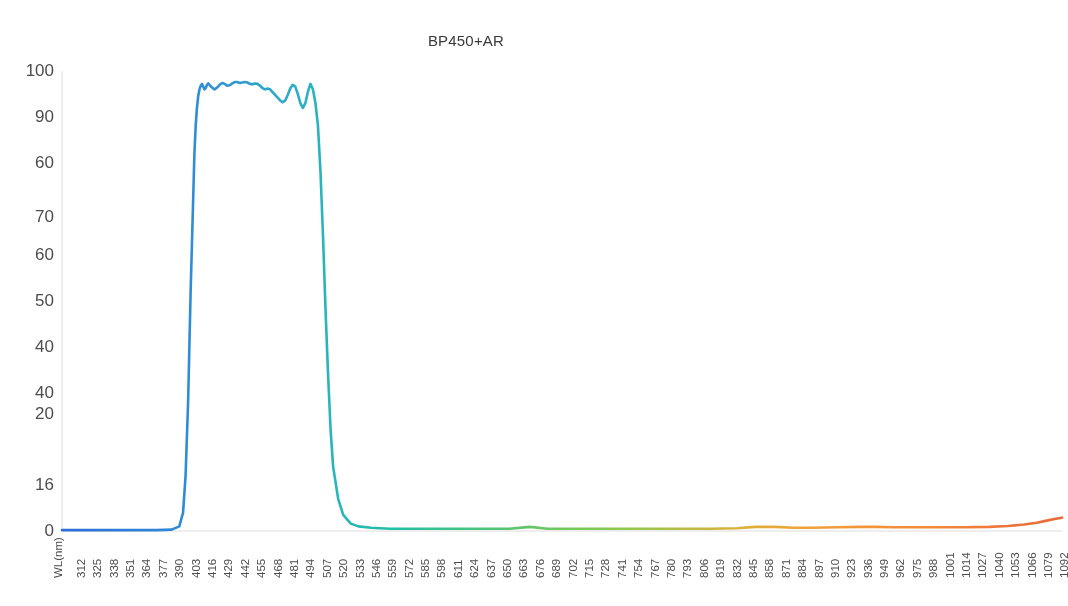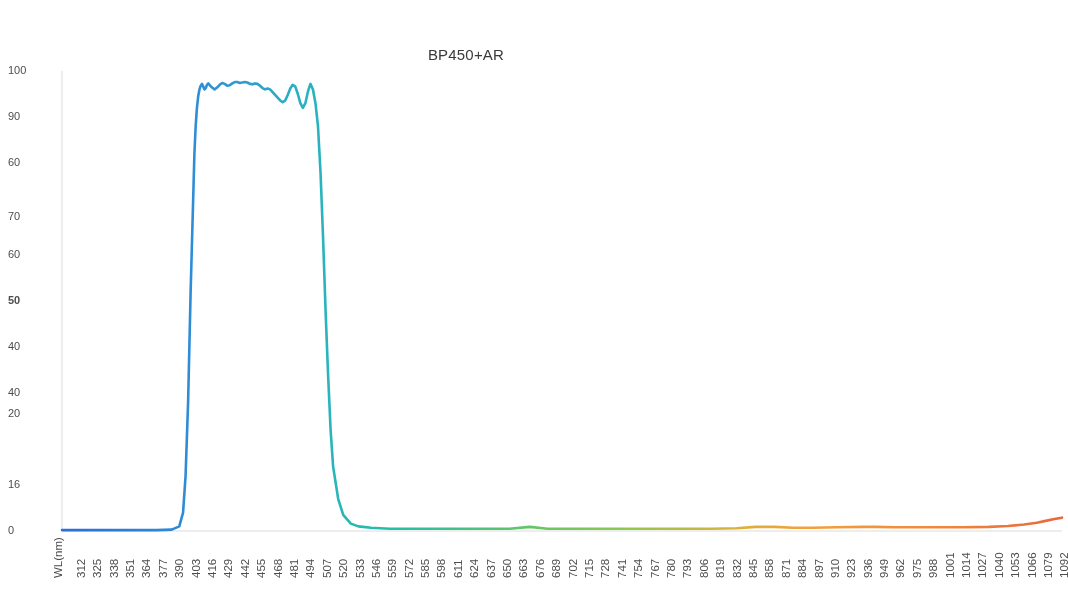--- a/index.html
+++ b/index.html
@@ -24,31 +24,31 @@
   #chart-title {
     position: absolute;
     left: 0;
     top: 32px;
     width: 932px;
     text-align: center;
     font-size: 15px;
     color: #3a3a3a;
     letter-spacing: 0.2px;
     font-weight: 400;
-    margin-top: 14px;
   }
   #plot-svg {
     position: absolute;
     left: 0;
     top: 0;
   }
   .ytick-label {
     position: absolute;
-    font-size: 11px;
+    font-size: 17px;
     color: #4d4d4d;
+    text-align: right;
     width: 46px;
     line-height: 11px;
   }
   .xtick-label {
     position: absolute;
     font-size: 11.5px;
     color: #4d4d4d;
     transform-origin: left top;
     transform: rotate(-90deg);
     white-space: nowrap;
@@ -89,21 +89,21 @@
     <line id="x-axis-line" x1="62" y1="531" x2="1062" y2="531" stroke="#dcdcdc" stroke-width="1"></line>
     <path id="series-path" fill="none" stroke="url(#lineGrad)" stroke-width="2.6" stroke-linejoin="round" stroke-linecap="round" d="M62.00 530.08 L80.92 530.08 L99.83 530.08 L118.75 530.08 L137.66 530.08 L156.58 530.08 L171.71 529.62 L179.28 526.40 L183.06 512.60 L185.58 475.80 L188.10 402.20 L190.63 291.80 L193.15 199.80 L194.41 153.80 L195.67 126.20 L196.93 107.80 L198.19 96.30 L199.45 89.40 L200.71 85.72 L201.97 83.88 L203.24 86.64 L204.50 89.40 L205.76 88.02 L207.02 84.80 L208.28 83.42 L209.54 84.80 L212.06 87.56 L214.59 89.40 L217.11 87.56 L219.63 84.80 L222.15 82.96 L224.67 83.88 L227.20 85.72 L229.72 85.26 L232.24 83.42 L234.76 82.04 L237.28 82.04 L239.81 82.96 L242.33 82.50 L244.85 82.04 L247.37 82.50 L249.89 83.88 L252.42 84.34 L254.94 83.42 L257.46 83.88 L259.98 85.72 L262.50 88.02 L265.03 89.40 L267.55 88.48 L270.07 89.40 L272.59 92.16 L275.11 94.92 L277.64 97.68 L280.16 100.44 L282.68 102.28 L285.20 100.44 L287.73 94.92 L290.25 88.48 L292.77 84.80 L295.29 86.64 L297.81 94.00 L300.34 103.20 L302.86 107.80 L305.38 103.20 L307.90 91.70 L310.42 83.88 L312.95 89.40 L315.47 103.20 L317.99 126.20 L320.51 172.20 L323.03 236.60 L325.56 310.20 L328.08 374.60 L330.60 429.80 L333.12 466.60 L338.17 498.80 L343.21 514.90 L350.78 523.64 L358.34 526.40 L370.95 527.78 L389.87 528.70 L408.78 528.70 L434.01 528.70 L459.23 528.70 L484.45 528.70 L509.67 528.70 L529.84 526.86 L547.50 528.70 L560.11 528.70 L585.33 528.70 L610.55 528.70 L635.77 528.70 L660.99 528.70 L686.21 528.70 L711.43 528.70 L736.65 528.24 L755.57 526.86 L774.48 526.86 L793.40 527.78 L812.32 527.78 L837.54 527.32 L862.76 526.86 L875.37 526.86 L894.28 527.32 L913.20 527.32 L938.42 527.32 L963.64 527.32 L988.86 526.86 L1007.78 525.94 L1024.17 524.56 L1036.78 522.72 L1045.61 520.88 L1054.43 519.04 L1062.00 517.66"></path>
   </svg>
 
   <div id="y-ticks">
       <div class="ytick-label" style="left: 8px; top: 525px;">0</div>
       <div class="ytick-label" style="left: 8px; top: 479px;">16</div>
       <div class="ytick-label" style="left: 8px; top: 408px;">20</div>
       <div class="ytick-label" style="left: 8px; top: 387px;">40</div>
       <div class="ytick-label" style="left: 8px; top: 341px;">40</div>
-      <div class="ytick-label" style="left: 8px; top: 295px; font-weight: bold;">50</div>
+      <div class="ytick-label" style="left: 8px; top: 295px;">50</div>
       <div class="ytick-label" style="left: 8px; top: 249px;">60</div>
       <div class="ytick-label" style="left: 8px; top: 203px; margin-top: 8px;">70</div>
       <div class="ytick-label" style="left: 8px; top: 157px;">60</div>
       <div class="ytick-label" style="left: 8px; top: 111px;">90</div>
       <div class="ytick-label" style="left: 8px; top: 65px;">100</div>
     </div>
   <div id="x-ticks">
       <div class="xtick-label" style="left: 75.8272px; top: 578px;">312</div>
       <div class="xtick-label" style="left: 92.2207px; top: 578px;">325</div>
       <div class="xtick-label" style="left: 108.614px; top: 578px;">338</div>

